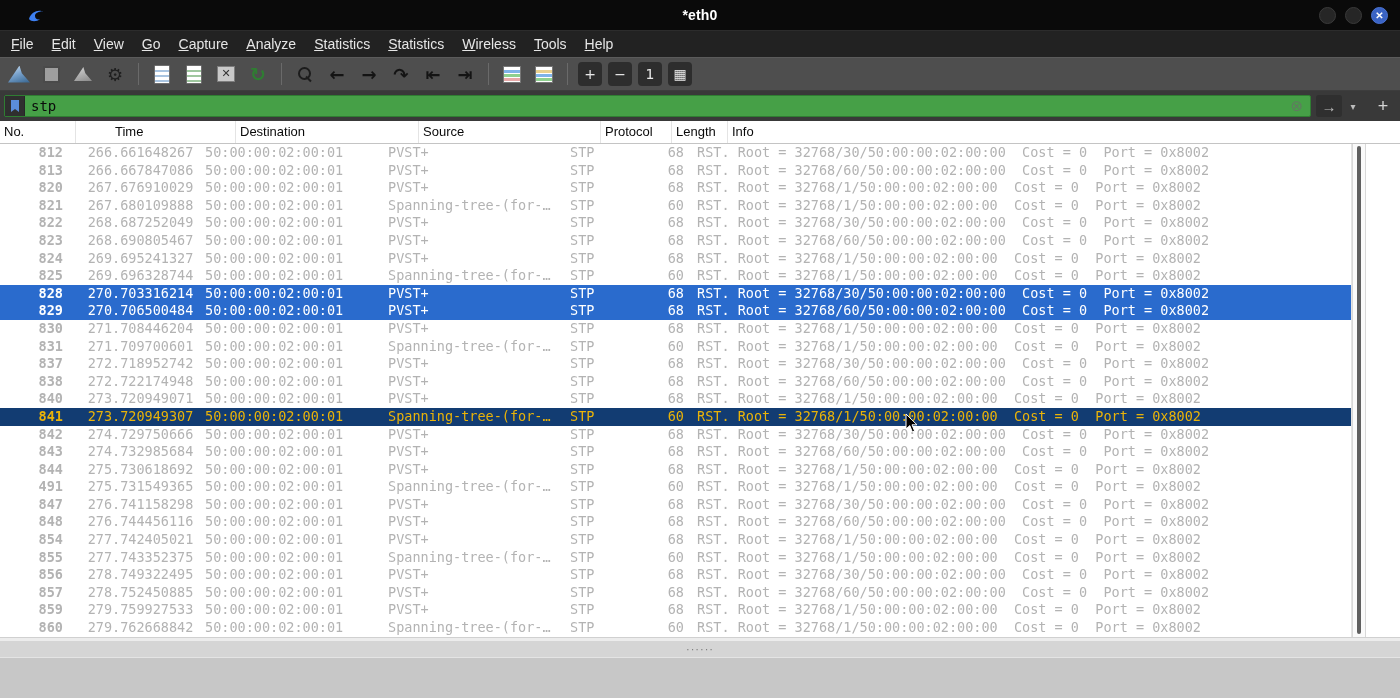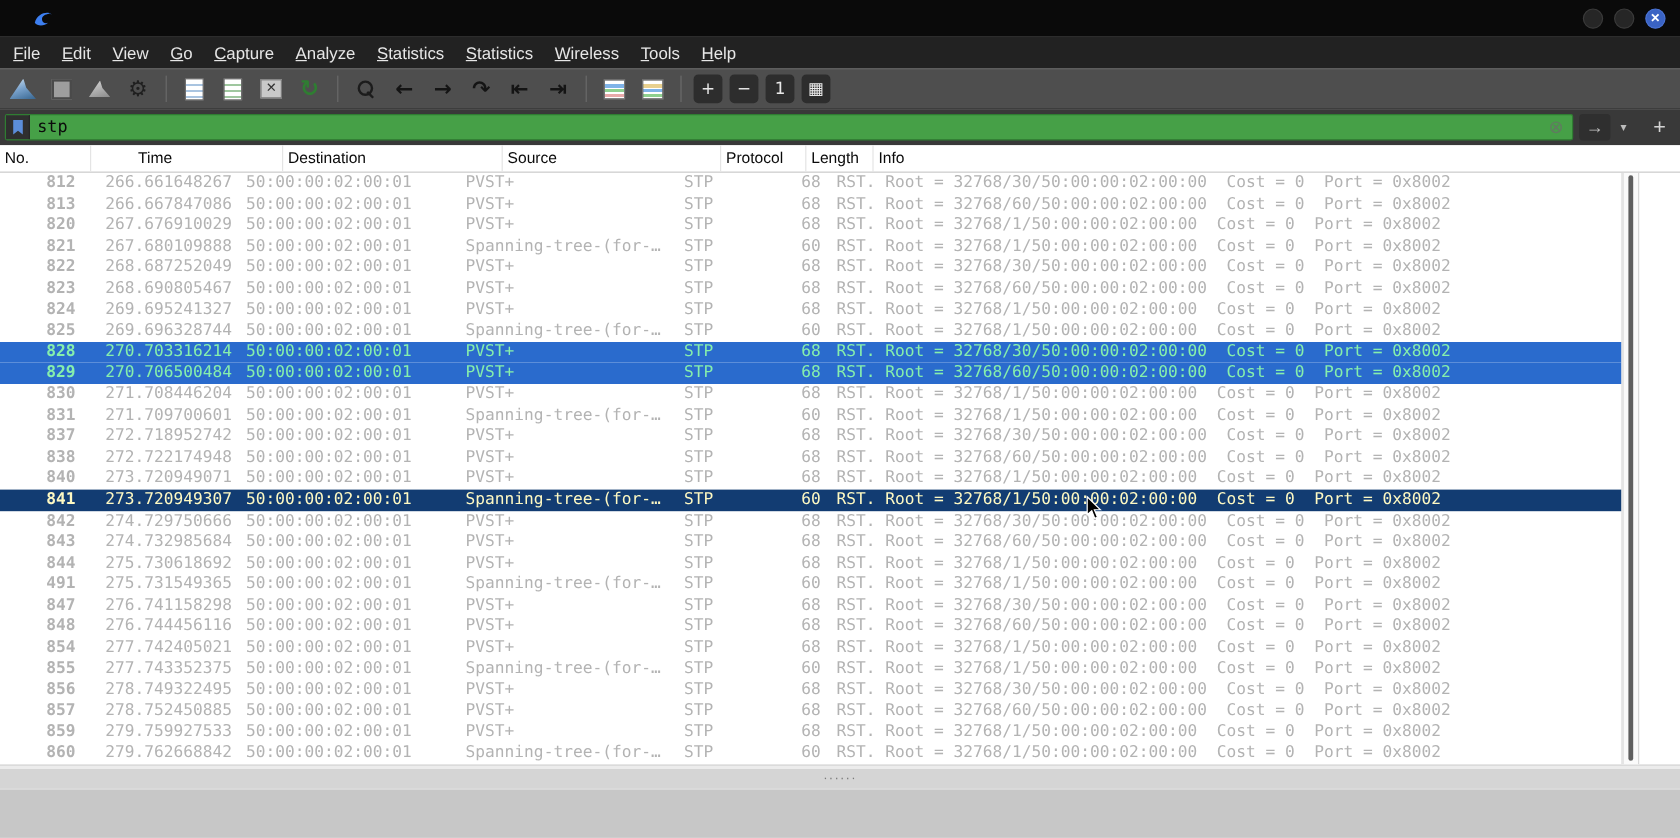--- a/index.html
+++ b/index.html
@@ -84,22 +84,22 @@
   .hcell:nth-child(4){ width:182px; }
   .hcell:nth-child(5){ width:71px; }
   .hcell:nth-child(6){ width:56px; }
   .hcell:nth-child(7){ flex:1; border-right:none; }
 
   
   .listbody { flex:1; background:#ffffff; position:relative; overflow:hidden; }
   .rows { width:1352px; border-right:1px solid #e3e3e3; }
   .prow { display:flex; height:17.6px; line-height:17.6px; color:#b3b3b3;
           font-family:"DejaVu Sans Mono", monospace; font-size:13.5px; white-space:nowrap; }
-  .prow.row-multiselect { background:#2a6bcd; color:#86efac; }
-  .prow.row-selected { background:#123c72; color:#fef9c3; }
+  .prow.row-multiselect { background:#2a6bcd; color:#ffffff; }
+  .prow.row-selected { background:#123c72; color:#eab308; }
   .c { overflow:hidden; padding-left:4px; }
   .c-no   { width:76px; text-align:right; padding-right:13px;font-weight:bold; }
   .c-time { width:125px;text-align:center; }
   .c-src  { width:183px; }
   .c-dst  { width:182px; }
   .c-proto{ width:71px; }
   .c-len  { width:56px; text-align:right; padding-right:9px; }
   .c-info { flex:1; white-space:pre; }
 
   .vscroll { position:absolute; left:1352px; top:0; bottom:0; width:14px; background:#fafafa;
@@ -119,20 +119,21 @@
 </head>
 <body>
 
 <div class="app">
 
   <div class="titlebar">
     <svg class="kali-logo" viewBox="0 0 20 20">
       <path d="M3 14 C5 6, 14 4, 17 7 C13 6, 9 8, 9 11 C9 14, 12 15, 14 14 C11 17, 5 17, 3 14 Z" fill="#3d7ff0"></path>
       <circle cx="15.2" cy="7.2" r="0.9" fill="#0a0a0a"></circle>
     </svg>
+    <span class="win-title">*eth0</span>
     <div class="win-controls">
 
         <span class="winbtn k-circle"></span>
 
         <span class="winbtn k-circle"></span>
 
         <span class="winbtn k-close">✕</span>
 
     </div>
   </div>

